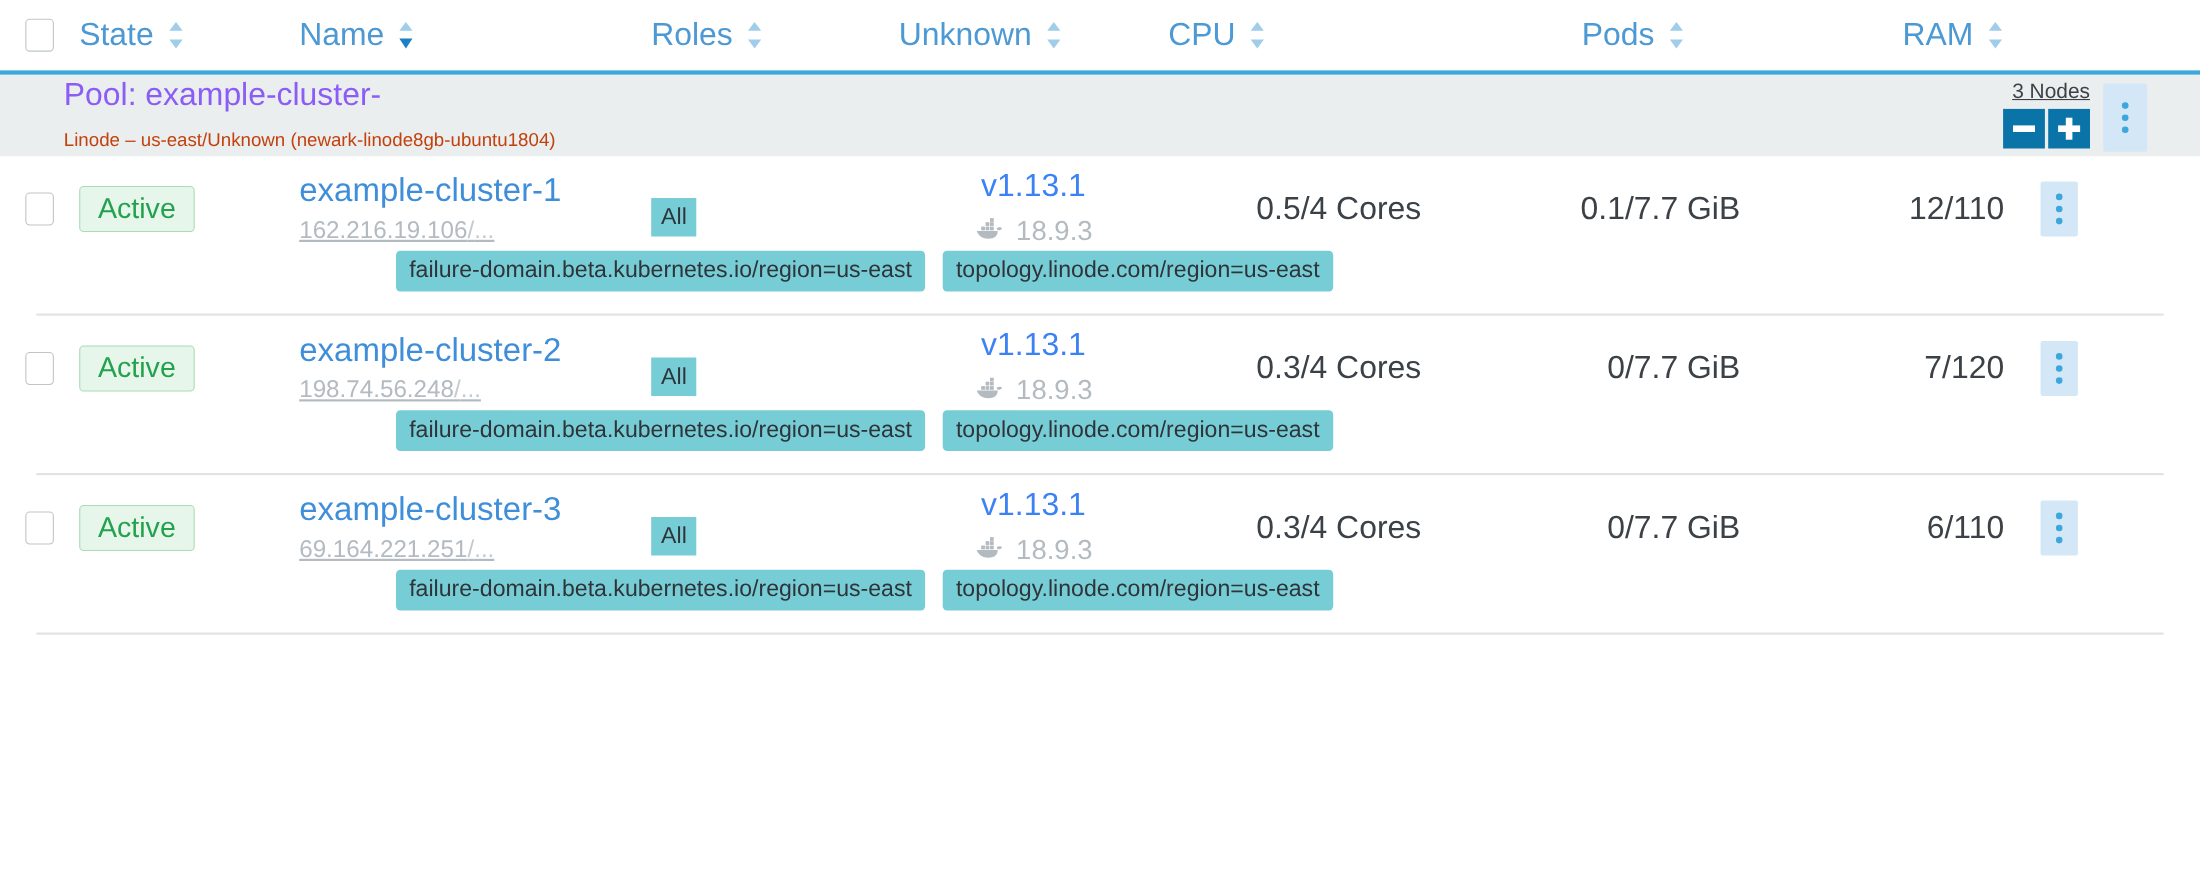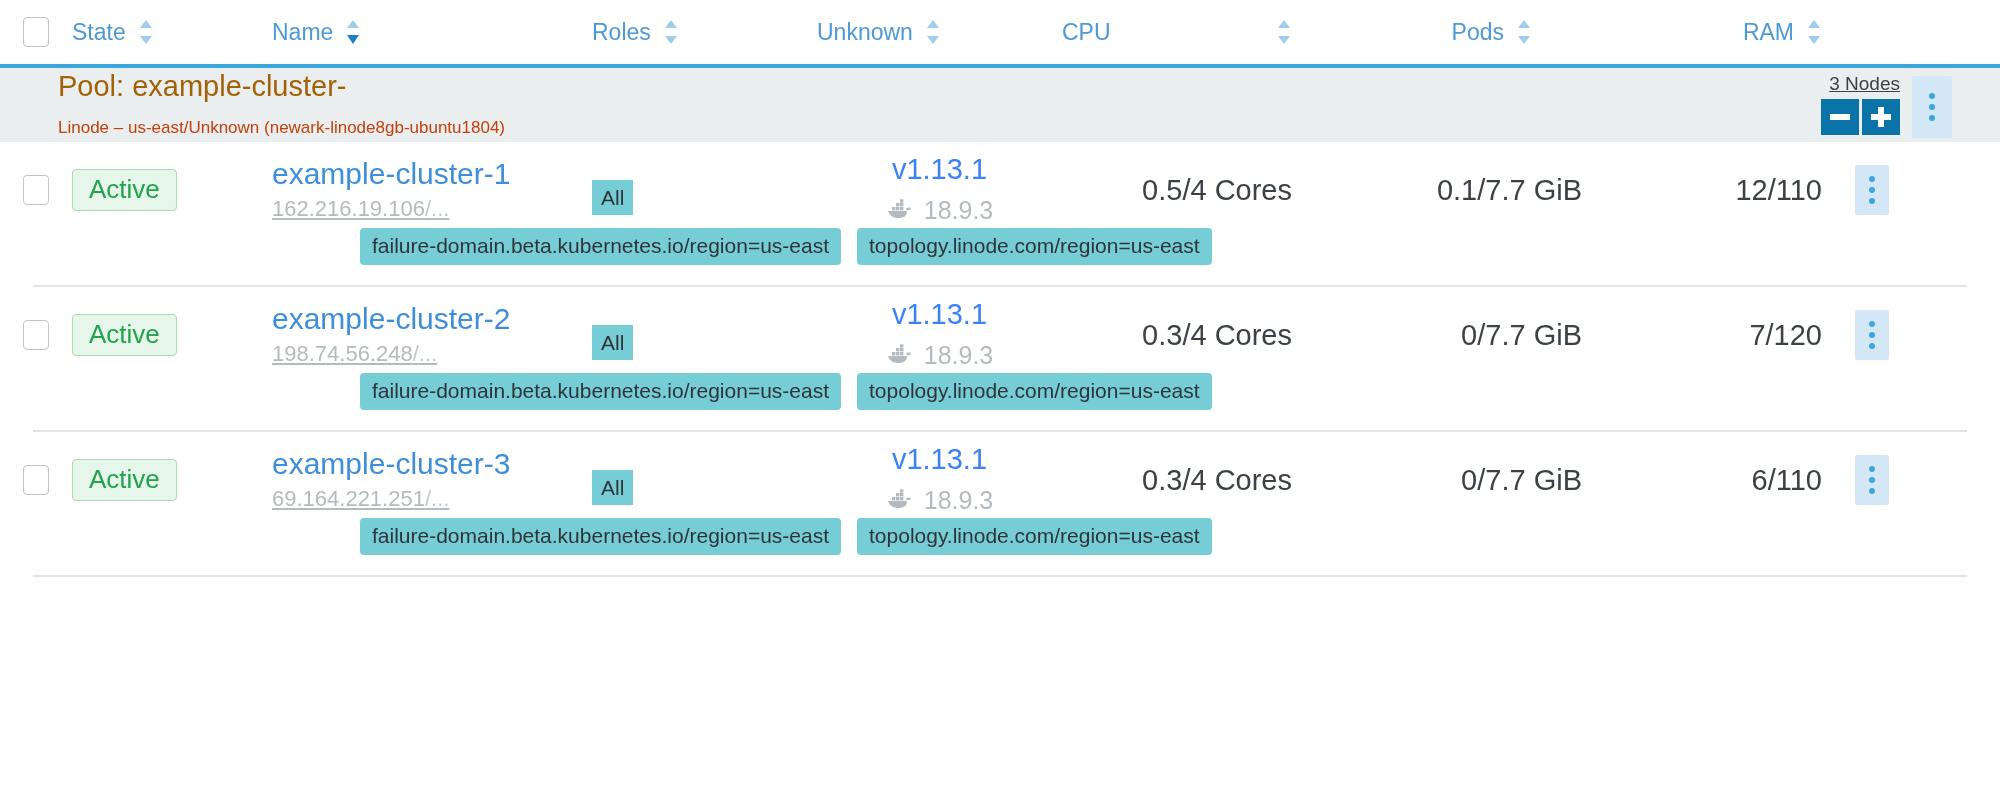--- a/index.html
+++ b/index.html
@@ -25,33 +25,33 @@
     align-items: center;
     border-bottom: 4px solid #3ba7dd;
     padding: 0 0 0 0;
   }
   .th {
     display: flex;
     align-items: center;
     justify-content: center;
     gap: 12px;
     color: #4d99d4;
-    font-size: 23px;
+    font-size: 29px;
     font-weight: 400;
     white-space: nowrap;
     user-select: none;
   }
   .th-label { color: #4d99d4; }
 
   .col-check   { width: 72px; display:flex; align-items:center; justify-content:center; }
   .col-state   { width: 200px; justify-content: flex-start; }
   .col-name    { width: 320px; justify-content: flex-start; }
   .col-roles   { width: 225px; justify-content: flex-start; }
   .col-version { width: 245px; justify-content: flex-start; }
-  .col-cpu     { width: 230px; justify-content: space-between; }
+  .col-cpu     { width: 230px; justify-content: flex-start; }
   .col-ram     { width: 290px; justify-content: flex-end; }
   .col-pods    { width: 240px; justify-content: flex-end; }
   .col-action  { width: 100px; display:flex; align-items:center; justify-content:center; }
 
   .sort-ico {
     display: inline-flex;
     flex-direction: column;
     line-height: 0;
     width: 16px;
   }
@@ -76,21 +76,21 @@
   }
   .pool-left {
     flex: 1 1 auto;
     padding-left: 58px;
     display: flex;
     flex-direction: column;
     justify-content: center;
   }
   .pool-title {
     font-size: 29px;
-    color: #a16207;
+    color: #8b5cf6;
     line-height: 1.08;
     font-weight: 400;
   }
   .pool-sub {
     font-size: 17px;
     color: #c2410c;
     line-height: 1.3;
     margin-top: 14px;
   }
   .pool-right {

